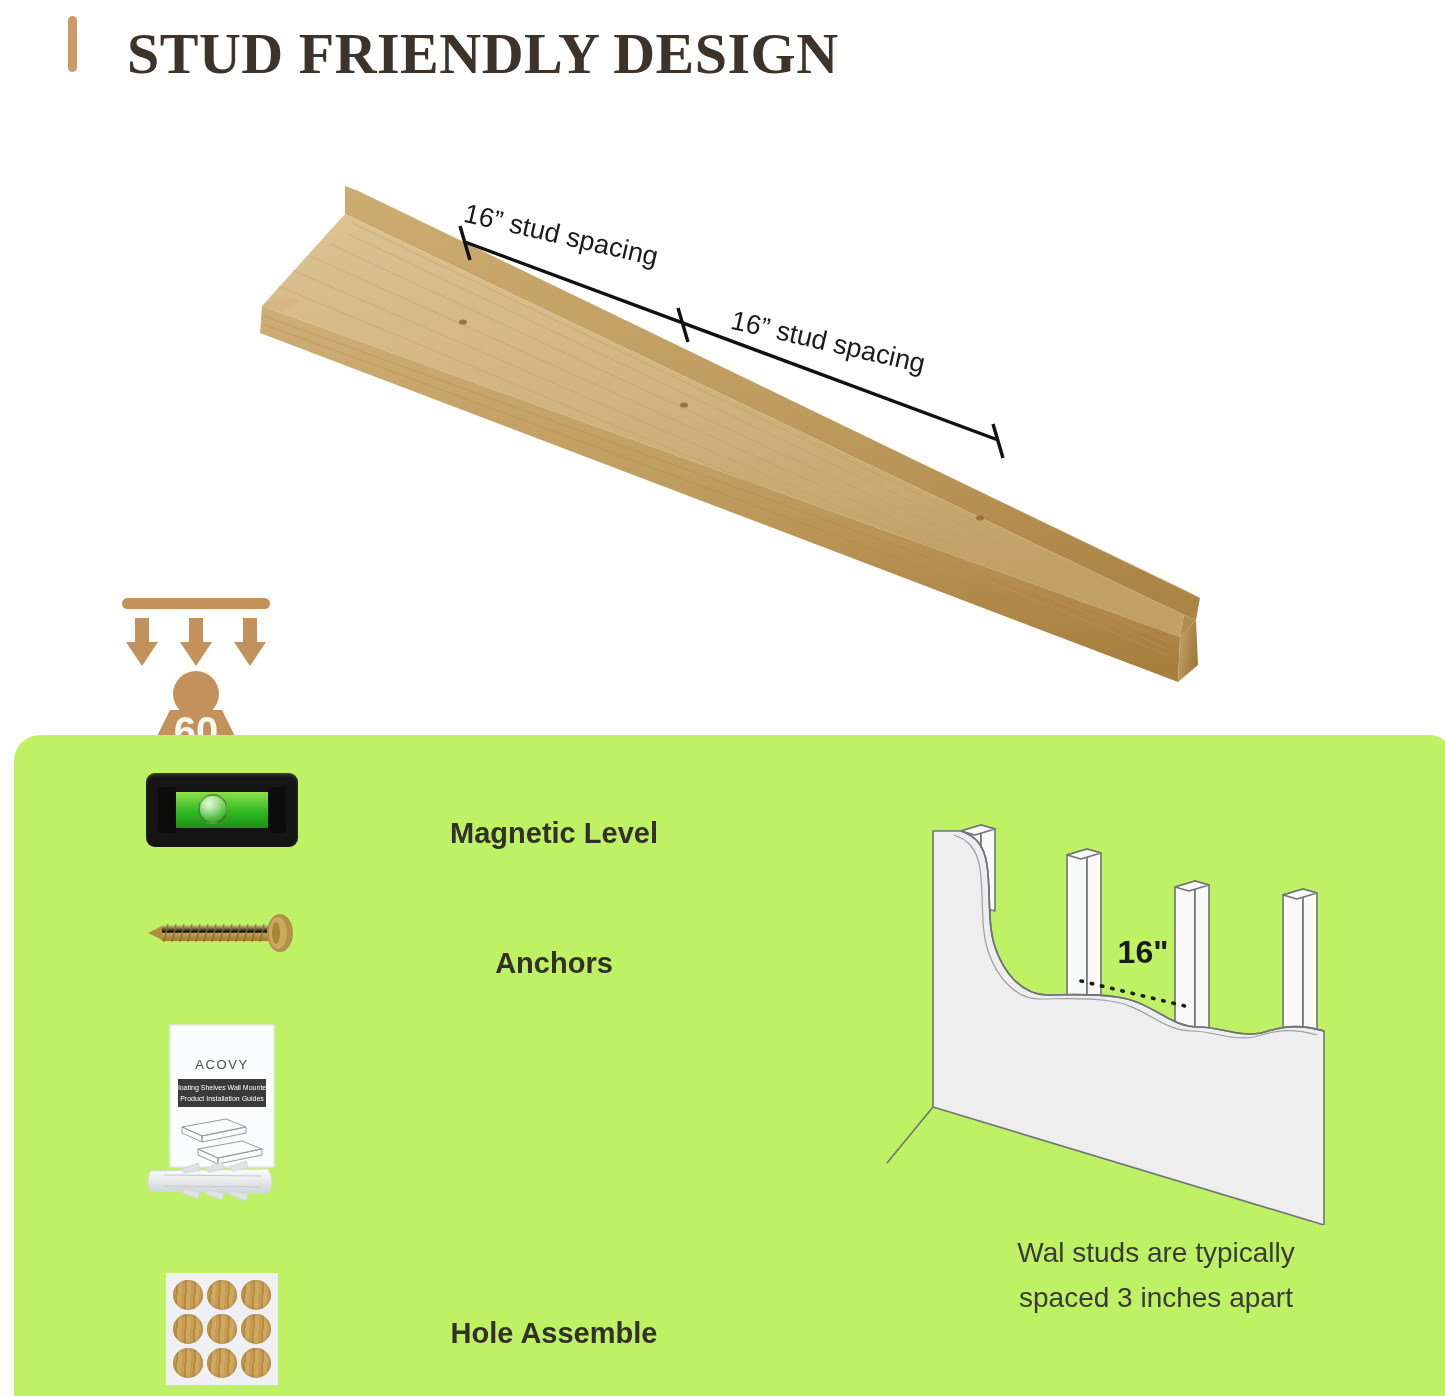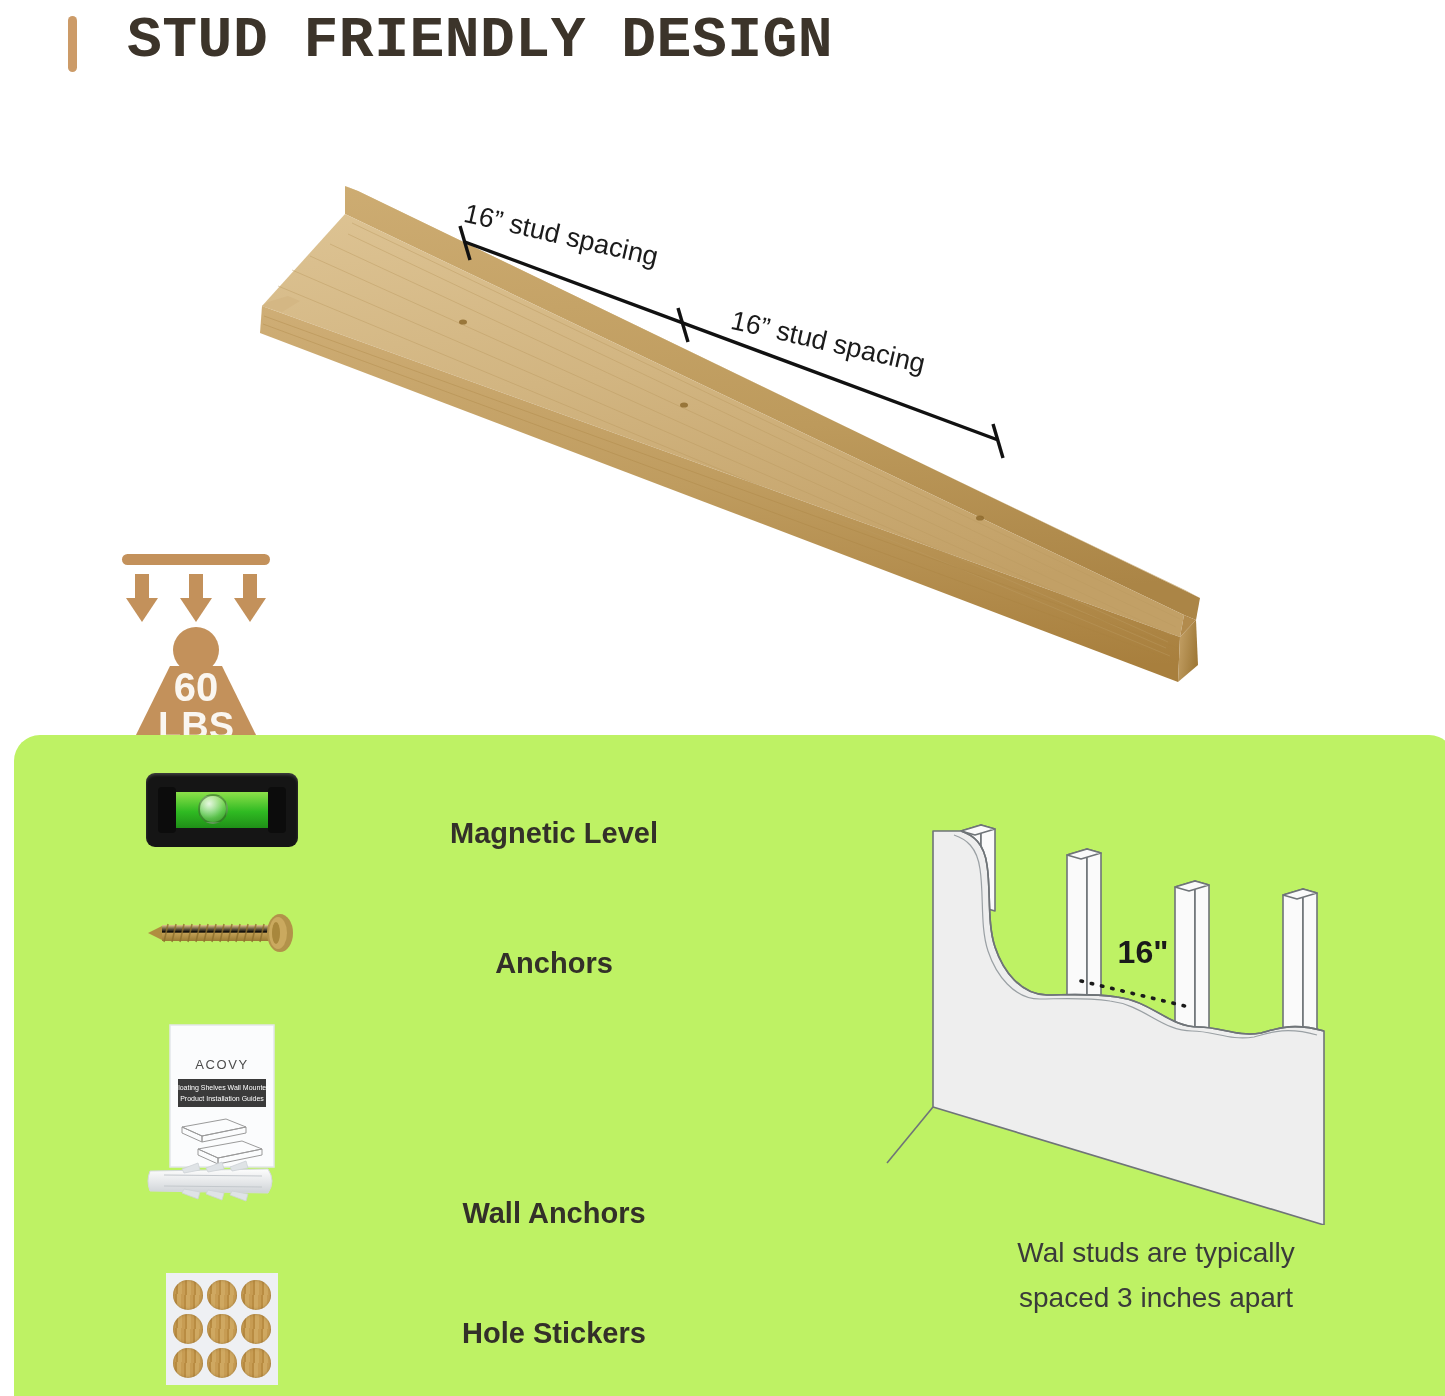--- a/index.html
+++ b/index.html
@@ -11,37 +11,37 @@
     overflow:hidden;
   }
 
   
   #title-row { position:absolute; left:0; top:0; width:1445px; height:90px; }
   #accent-bar {
     position:absolute; left:68px; top:16px; width:9px; height:56px;
     background:#cc9b68; border-radius:5px;
   }
   #page-title {
-    position:absolute; left:127px; top:8px;
+    position:absolute; left:127px; top:20px;
     font-size:58px; font-weight:bold; letter-spacing:0.5px;
     color:#3c342a; white-space:nowrap;
-    font-family:Liberation Mono, monospace;
+    font-family:Liberation Serif, serif;
   }
 
   
   #hero { position:absolute; left:0; top:90px; width:1445px; height:645px; background:#fff; }
   #shelf-svg { position:absolute; left:0; top:0; }
 
   .dim-label {
     position:absolute; color:#1b1b1b; font-size:27px;
     white-space:nowrap; font-family:"Liberation Sans", sans-serif;
   }
 
   
-  #weight-badge { position:absolute; left:108px; top:448px; width:180px; height:215px;text-align:center; }
+  #weight-badge { position:absolute; left:108px; top:492px; width:180px; height:215px;text-align:center; }
 
   
   #lower-panel {
     position:absolute; left:14px; top:735px; width:1441px; height:661px;
     background:#bef264; border-radius:26px 26px 0 0;
   }
 
   .acc-row { position:absolute; left:0; width:760px; height:120px; }
   .acc-icon {
     position:absolute; left:128px; top:0; width:160px; height:120px;
@@ -281,38 +281,37 @@
           <polygon points="40,40 56,46 58,39 42,36"></polygon>
           <polygon points="64,41 80,47 82,40 66,37"></polygon>
           <polygon points="88,42 104,48 106,41 90,38"></polygon>
         </g>
         <g stroke="#c3c8cc" stroke-width="1">
           <line x1="22" y1="22" x2="120" y2="23"></line>
           <line x1="22" y1="33" x2="120" y2="34"></line>
         </g>
       </svg>
     </div>
-    <div class="acc-label">Wall Anchors</div>
   </div>
 
   <div class="acc-row" style="top:538px">
     <div class="acc-icon">
       <div class="sticker-sheet">
         <div class="sticker-dot"></div>
           <div class="sticker-dot"></div>
           <div class="sticker-dot"></div>
         <div class="sticker-dot"></div>
           <div class="sticker-dot"></div>
           <div class="sticker-dot"></div>
         <div class="sticker-dot"></div>
           <div class="sticker-dot"></div>
           <div class="sticker-dot"></div>
       </div>
     </div>
-    <div class="acc-label">Hole Stickers</div>
+    <div class="acc-label">Hole Assemble</div>
   </div>
 
   <div id="wall-diagram">
     <svg width="480" height="430" viewBox="0 0 480 430">
       <g stroke="#6f7478" stroke-width="1.6" fill="#f0f0f0" stroke-linejoin="round">
 
         <g fill="#fafafa">
           <polygon points="92,36 112,30 112,112 92,118"></polygon>
           <polygon points="112,30 126,34 126,116 112,112"></polygon>
           <polygon points="92,36 106,40 126,34 112,30"></polygon>

